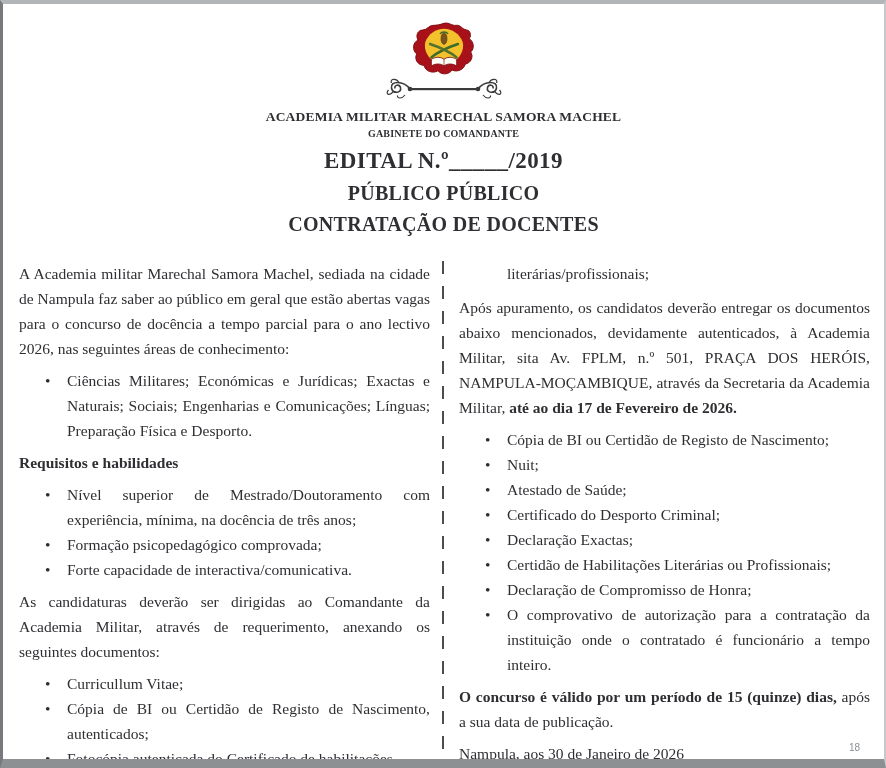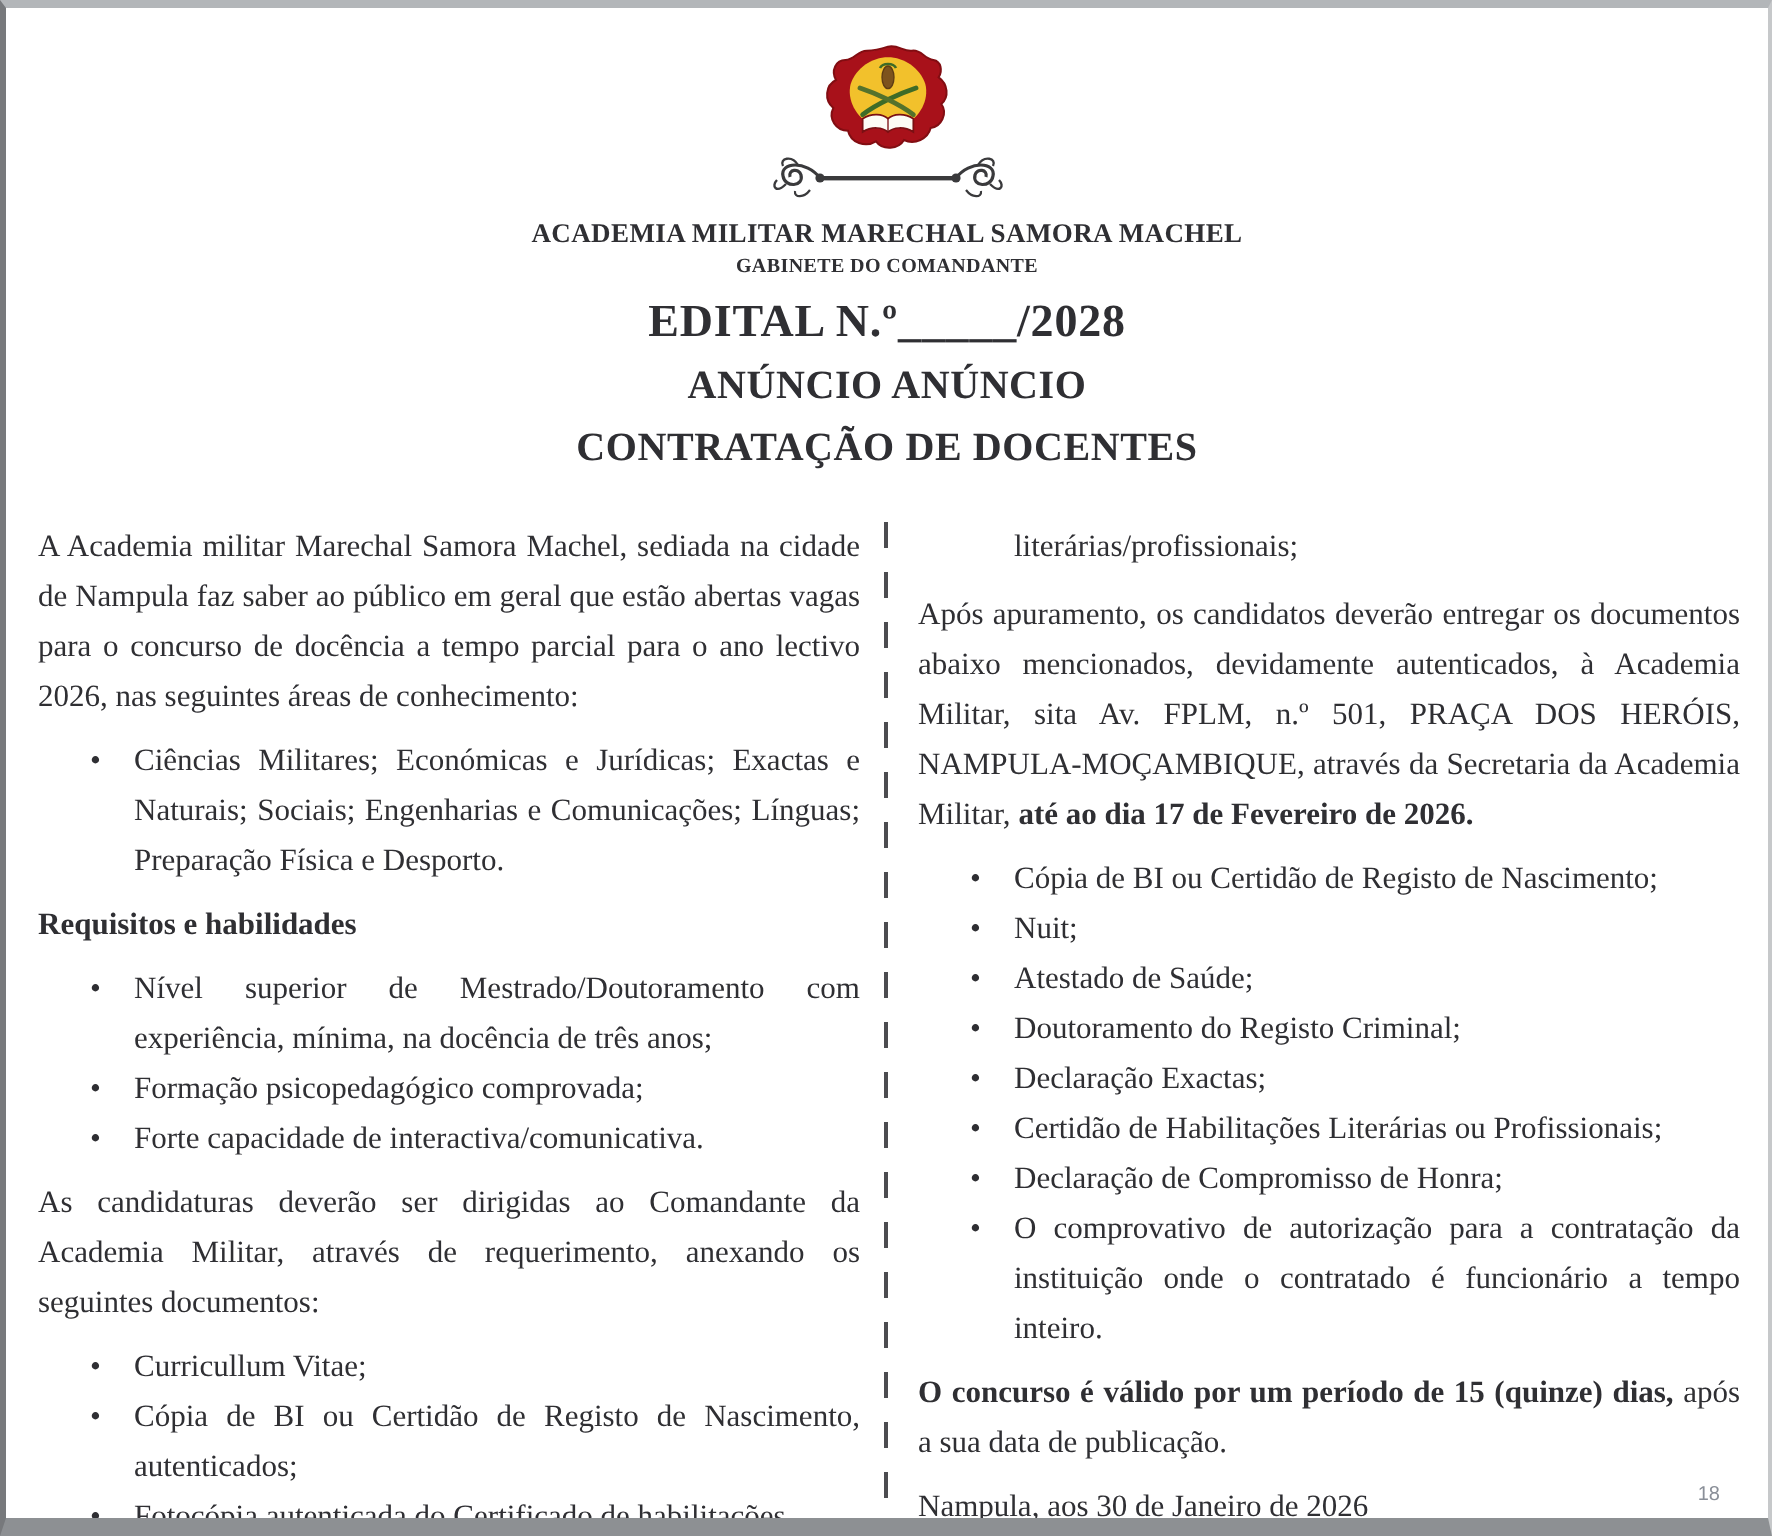--- a/index.html
+++ b/index.html
@@ -100,22 +100,22 @@
         <use href="#curl"></use>
         <use href="#curl" transform="translate(118 0) scale(-1 1)"></use>
       </svg>
     </div>
 
     <div class="org-line1">ACADEMIA MILITAR MARECHAL SAMORA MACHEL</div>
     <div class="org-line2">GABINETE DO COMANDANTE</div>
   </header>
 
   <section class="titles">
-    <div class="title-1">EDITAL N.º_____/2028</div>
-    <div class="title-2">ANÚNCIO ANÚNCIO</div>
+    <div class="title-1">EDITAL N.º_____/2019</div>
+    <div class="title-2">PÚBLICO PÚBLICO</div>
     <div class="title-3">CONTRATAÇÃO DE DOCENTES</div>
   </section>
 
   <section class="doc-body">
 
     <div class="col col-left">
       <p>A Academia militar Marechal Samora Machel, sediada na cidade de Nampula faz saber ao público em geral que estão abertas vagas para o concurso de docência a tempo parcial para o ano lectivo 2026, nas seguintes áreas de conhecimento:</p>
 
       <ul>
 
@@ -154,21 +154,21 @@
         <span class="bold">até ao dia 17 de Fevereiro de 2026.</span></p>
 
       <ul>
 
           <li><span class="bullet-dot">•</span><span>Cópia de BI ou Certidão de Registo de Nascimento;</span></li>
 
           <li><span class="bullet-dot">•</span><span>Nuit;</span></li>
 
           <li><span class="bullet-dot">•</span><span>Atestado de Saúde;</span></li>
 
-          <li><span class="bullet-dot">•</span><span>Doutoramento do Registo Criminal;</span></li>
+          <li><span class="bullet-dot">•</span><span>Certificado do Desporto Criminal;</span></li>
 
           <li><span class="bullet-dot">•</span><span>Declaração Exactas;</span></li>
 
           <li><span class="bullet-dot">•</span><span>Certidão de Habilitações Literárias ou Profissionais;</span></li>
 
           <li><span class="bullet-dot">•</span><span>Declaração de Compromisso de Honra;</span></li>
 
           <li><span class="bullet-dot">•</span><span>O comprovativo de autorização para a contratação da instituição onde o contratado é funcionário a tempo inteiro.</span></li>
         </ul>
 

